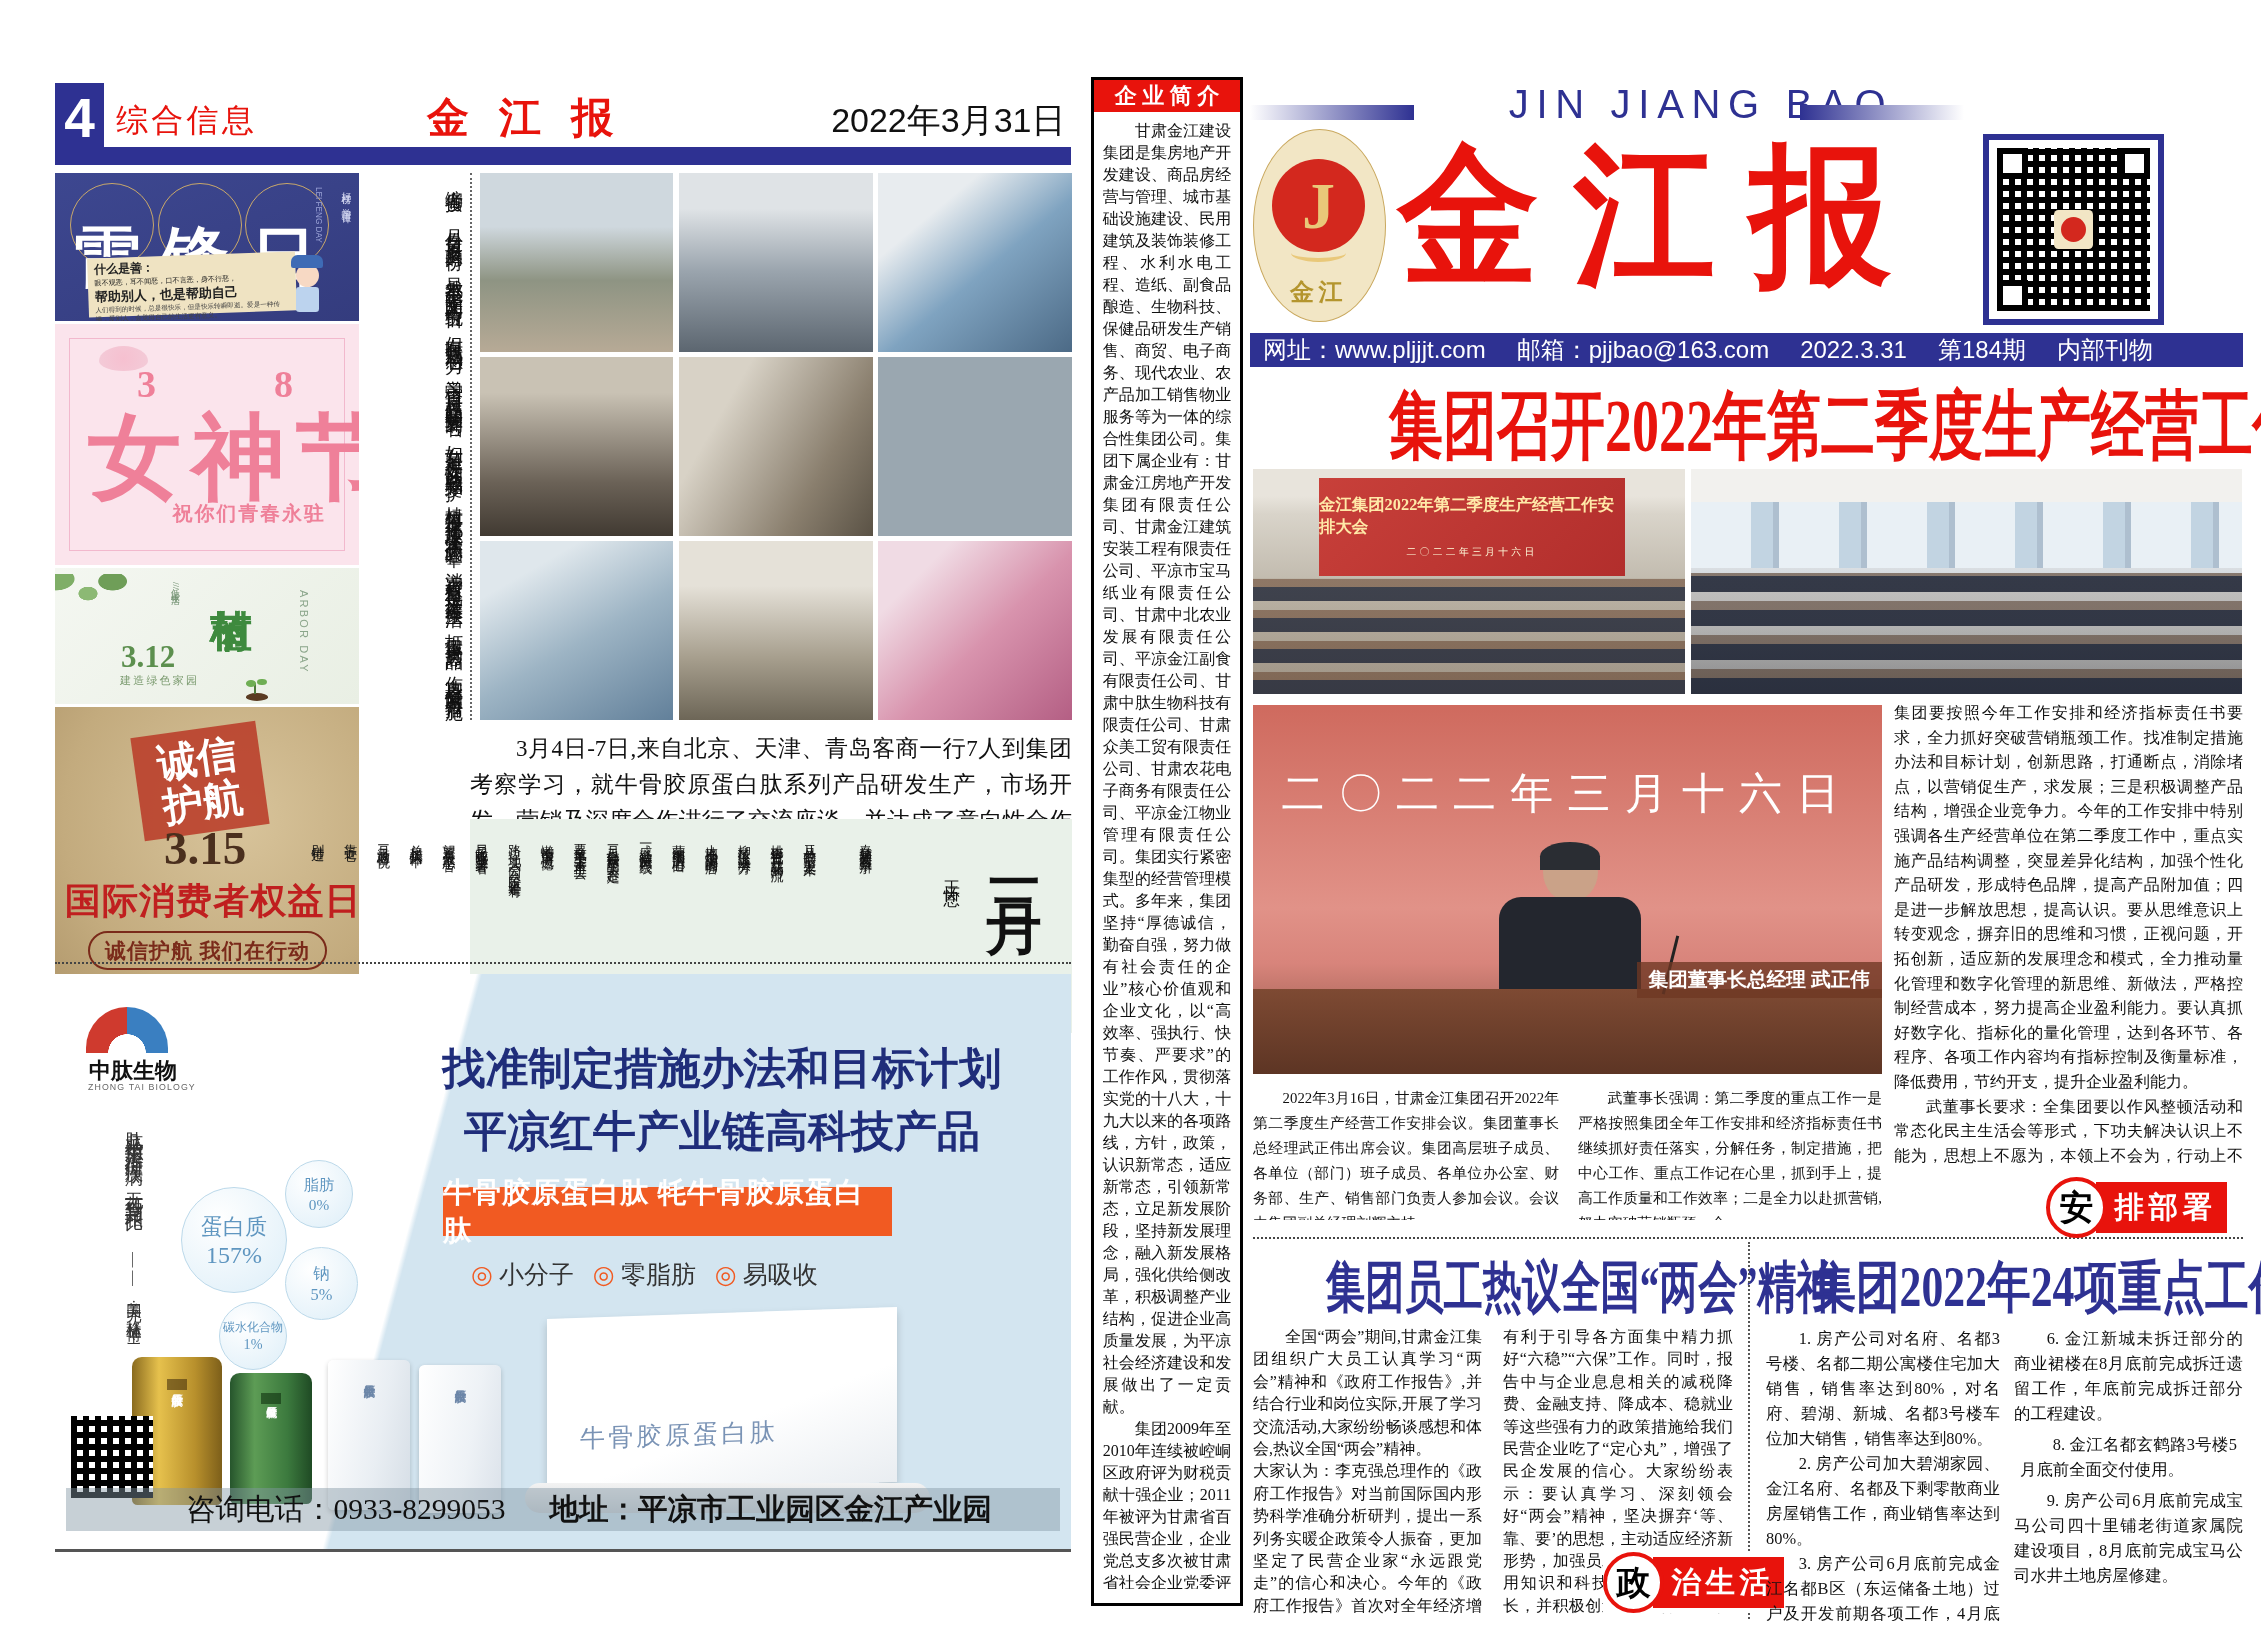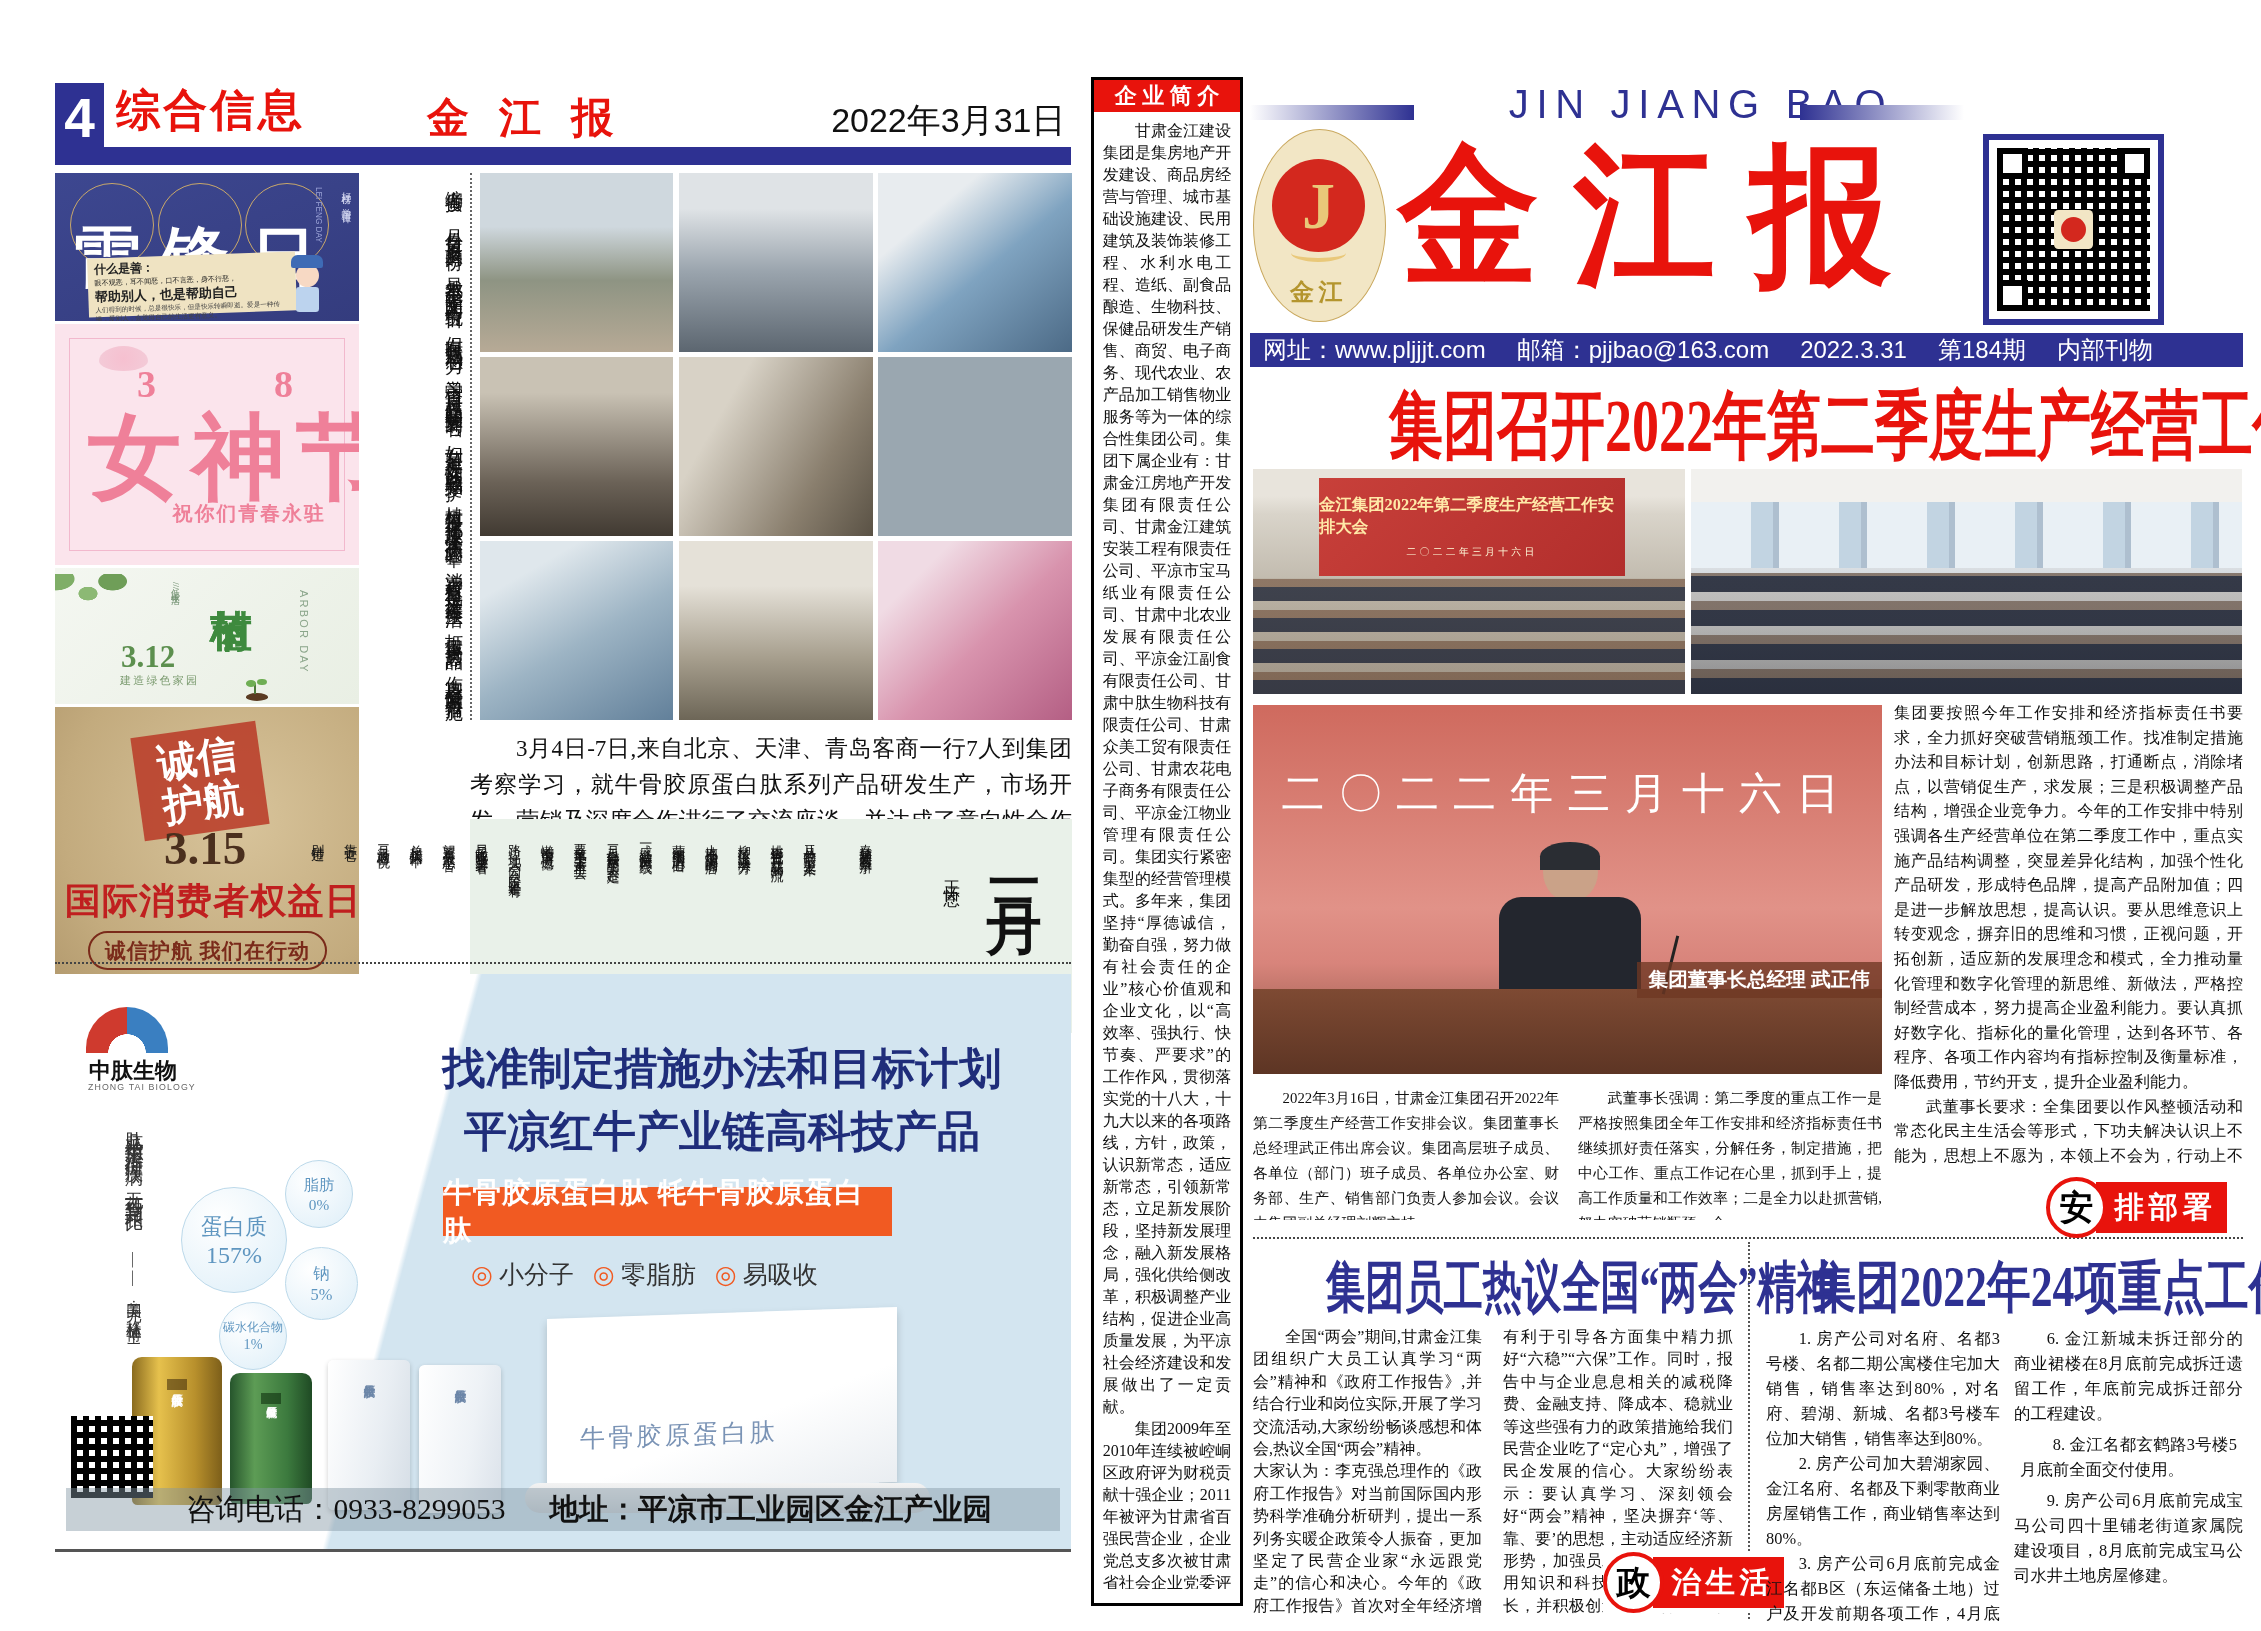--- a/index.html
+++ b/index.html
@@ -56,21 +56,21 @@
 </head>
 <body>
 
 <div id="canvas">
 
   <div class="abs" style="left:55px;top:77px;width:1016px;height:1532px;">
 
     <div class="abs lp-num center" style="left:0;top:5.5px;width:49px;height:71px;">
       <span>4</span>
     </div>
-    <div class="abs red nowrap" style="left:61px;top:4px;font-size:44px;font-weight:bold;letter-spacing:3.3px;">综合信息</div>
+    <div class="abs red nowrap" style="left:61px;top:22px;font-size:32px;font-weight:normal;letter-spacing:3.3px;">综合信息</div>
     <div class="abs red nowrap" style="left:372px;top:13px;font-size:42px;font-weight:bold;letter-spacing:9.8px;">金  江  报</div>
     <div class="abs nowrap" style="right:5.5px;top:21px;font-size:34px;font-family:'Liberation Sans',sans-serif;">2022年3月31日</div>
     <div class="abs hdr-bar" style="left:0;top:70px;width:1016px;height:17.5px;"></div>
 
     <div class="abs poster p-leifeng" style="left:0;top:96px;width:304px;height:148px;">
       <div class="abs lf-circle" style="left:15.3px;top:9.8px;"></div>
       <div class="abs lf-circle" style="left:103px;top:9.8px;"></div>
       <div class="abs lf-circle" style="left:190px;top:9.8px;"></div>
       <div class="abs nowrap" style="left:19.7px;top:16.4px;font-size:66px;font-weight:bold;color:#fff;letter-spacing:22px;margin-top:24px;">雷锋日</div>
       <div class="abs vtext" style="right:6.6px;top:11px;color:#cfd3ee;font-size:9.8px;letter-spacing:1.6px;">

